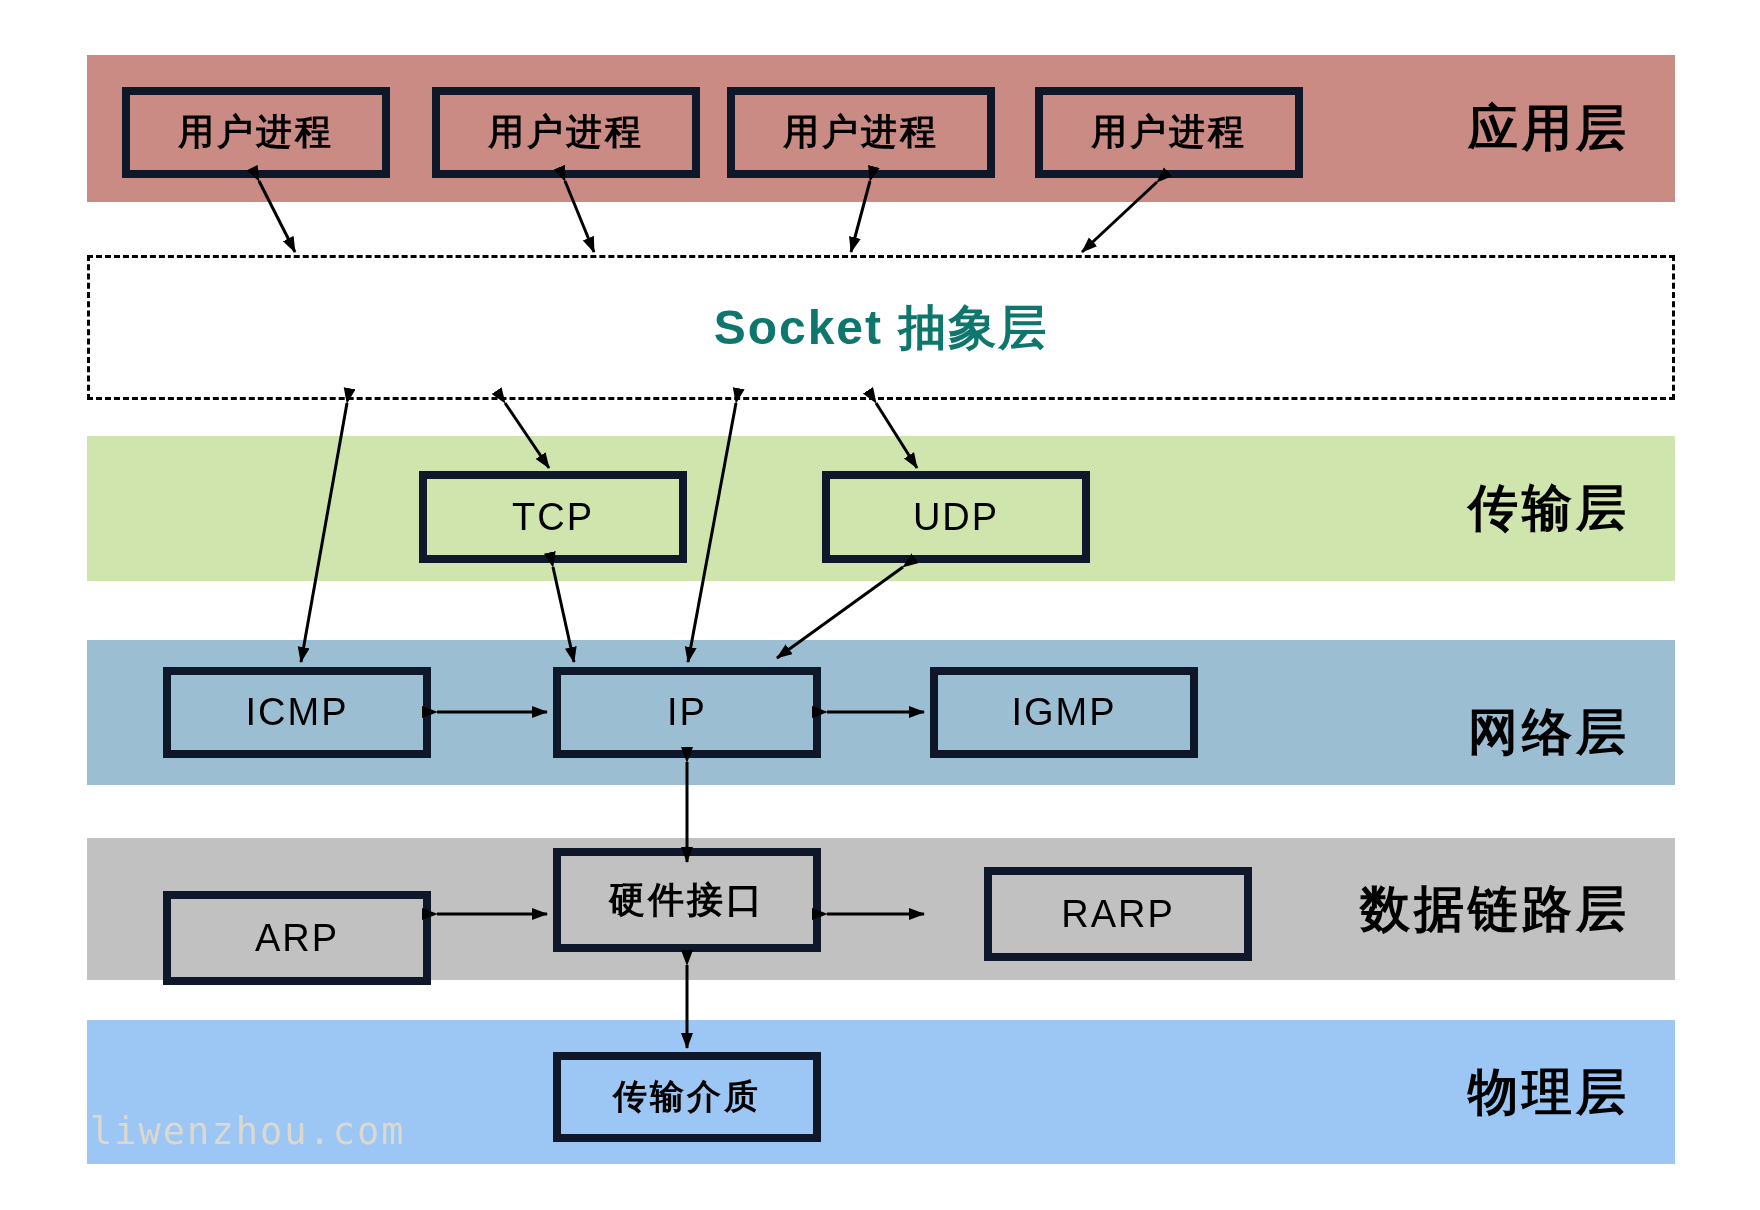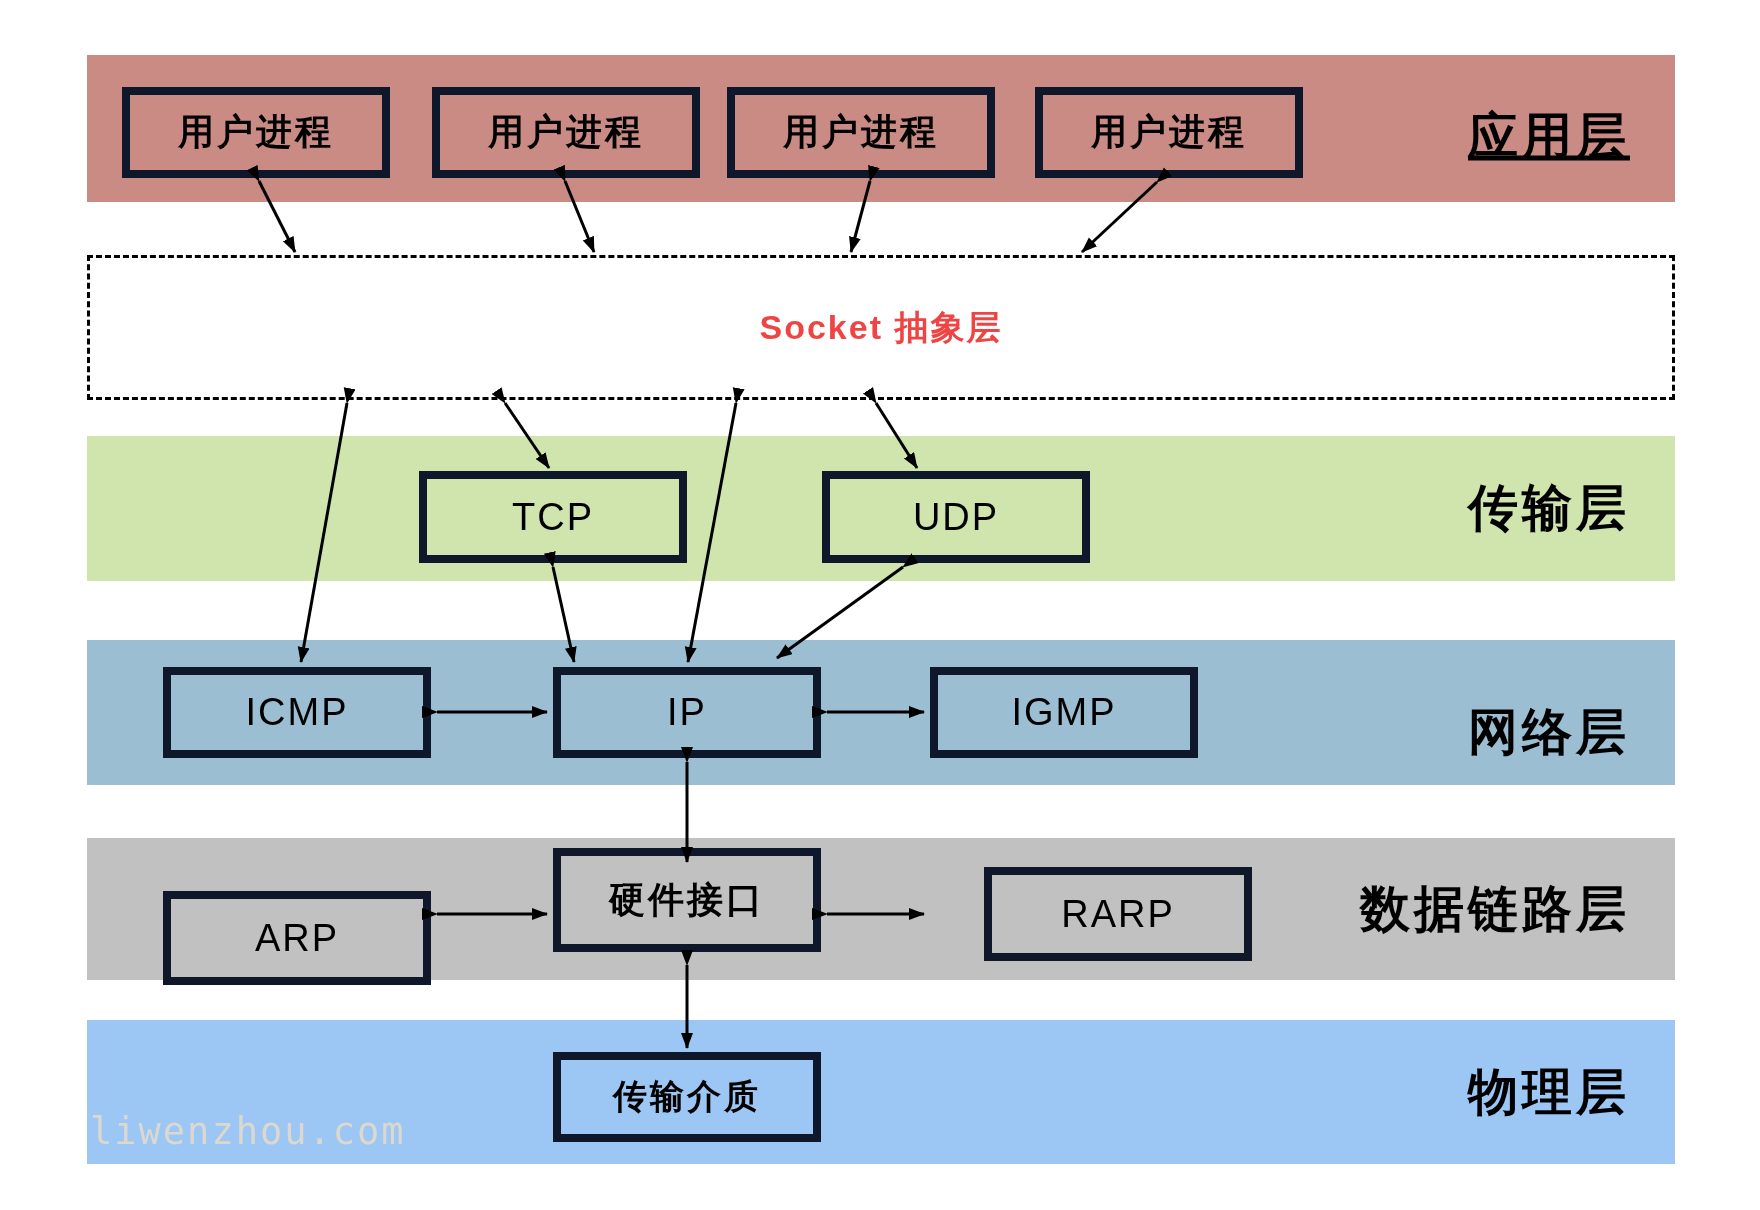--- a/index.html
+++ b/index.html
@@ -17,21 +17,21 @@
   .band-app{top:55px;height:147px;}
   .band-transport{top:436px;height:145px;}
   .band-network{top:640px;height:145px;}
   .band-datalink{top:838px;height:142px;}
   .band-physical{top:1020px;height:144px;}
 
   .socket-box{
     position:absolute;left:87px;top:255px;width:1588px;height:145px;
     box-sizing:border-box;border:3px dashed #000;background:#fff;
     display:flex;align-items:center;justify-content:center;
-    font-size:34px;font-weight:700;color:#ef4444;letter-spacing:2px;
+    font-size:48px;font-weight:700;color:#0f766e;letter-spacing:2px;
   }
 
   .node{
     position:absolute;box-sizing:border-box;
     border:8px solid #0f172a;
     display:flex;align-items:center;justify-content:center;
     font-size:36px;font-weight:700;color:#000;letter-spacing:3px;
   }
   .node.latin{font-weight:400;font-size:38px;letter-spacing:2px;}
 
@@ -53,21 +53,21 @@
   .rarp{left:984px;top:867px;width:268px;height:94px;}
   
   .medium{left:553px;top:1052px;width:268px;height:90px;font-size:34px;}
 
   .layer-label{
     position:absolute;right:130px;
     transform:translateY(-50%);
     font-size:50px;font-weight:900;color:#000;
     letter-spacing:4px;white-space:nowrap;
   }
-  .lab-app{top:136px;text-decoration:underline;}
+  .lab-app{top:128px;}
   .lab-transport{top:508px;}
   .lab-network{top:712px;margin-top:20px;}
   .lab-datalink{top:909px;}
   .lab-physical{top:1092px;}
 
   .watermark{
     position:absolute;left:90px;top:1110px;
     font-family:"DejaVu Sans Mono","Liberation Mono",monospace;
     font-size:37px;color:#dad8cf;letter-spacing:2px;
   }

